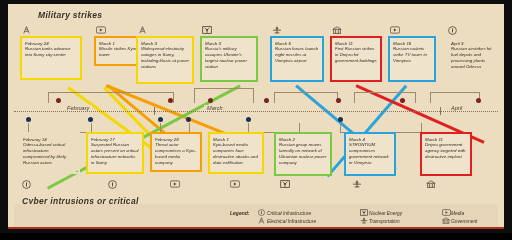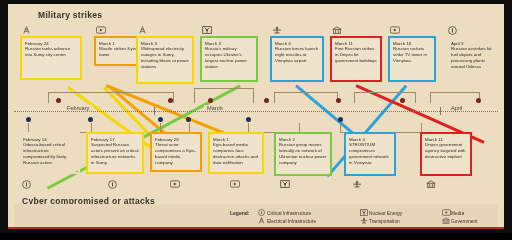--- a/index.html
+++ b/index.html
@@ -1,19 +1,19 @@
 <!DOCTYPE html>
 <html><head>
 <meta charset="utf-8">
 <style>
   html,body{margin:0;padding:0;background:#000;}
   body{width:512px;height:233px;overflow:hidden;
        font-family:"Liberation Sans","DejaVu Sans",sans-serif;}
   #frame{position:relative;width:512px;height:233px;background:#0d0d0d;}
-  #canvas{position:absolute;left:8px;top:4px;width:496px;height:225px;background:#ecdcc0;overflow:hidden;}
+  #canvas{position:absolute;left:8px;top:4px;width:496px;height:225px;background:#ecdcc0;overflow:hidden;font-style:italic;}
 
   .section-title{position:absolute;font-size:8.5px;font-weight:bold;color:#3a3228;letter-spacing:.3px;}
   #title-military{left:30px;top:6px;}
   #title-cyber{left:14px;top:192px;}
 
   
   #axis{position:absolute;left:6px;top:107px;width:484px;height:0;
         border-top:1.6px dotted #8b7355;}
   .axis-label{position:absolute;top:101px;font-size:5.6px;color:#4a4036;background:#ecdcc0;padding:0 3px;}
   .tick{position:absolute;top:103px;width:1px;height:8px;background:#8b7355;}
@@ -243,21 +243,21 @@
           <path d="M6 0.8 L6 9.2 M1 5.2 L11 5.2 M3 8.6 L9 8.6" stroke="#4a3f30" stroke-width="1" fill="none"></path>
           <circle cx="6" cy="3" r="1.1" stroke="#4a3f30" stroke-width="0.9" fill="none"></circle>
         </svg>
     </div>
     <div class="icon" style="left:418px;top:176px;">
       <svg width="10" height="8" viewBox="0 0 12 10">
           <path d="M1 9.3 H11 M1.8 9 V4.6 M4.3 9 V4.6 M7.7 9 V4.6 M10.2 9 V4.6 M0.8 4.2 L6 1 L11.2 4.2 Z" stroke="#4a3f30" stroke-width="0.9" fill="none"></path>
         </svg>
     </div>
 
-    <div class="section-title" id="title-cyber">Cyber compromised or attacks</div>
+    <div class="section-title" id="title-cyber">Cyber intrusions or critical</div>
 
     <div id="legend"></div>
     <div id="legend-label">Legend:</div>
 
     <div class="leg-item" style="left:250px;top:205px;">
       <span class="g">
         <svg width="7" height="7" viewBox="0 0 12 12">
             <circle cx="6" cy="6" r="5.2" stroke="#4a3f30" stroke-width="1" fill="none"></circle>
             <path d="M6 3.2 V8.6" stroke="#4a3f30" stroke-width="1.2"></path>
           </svg>

